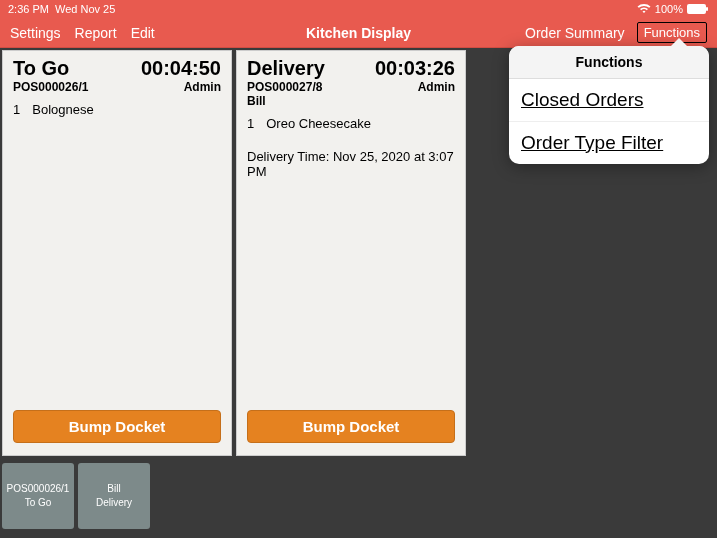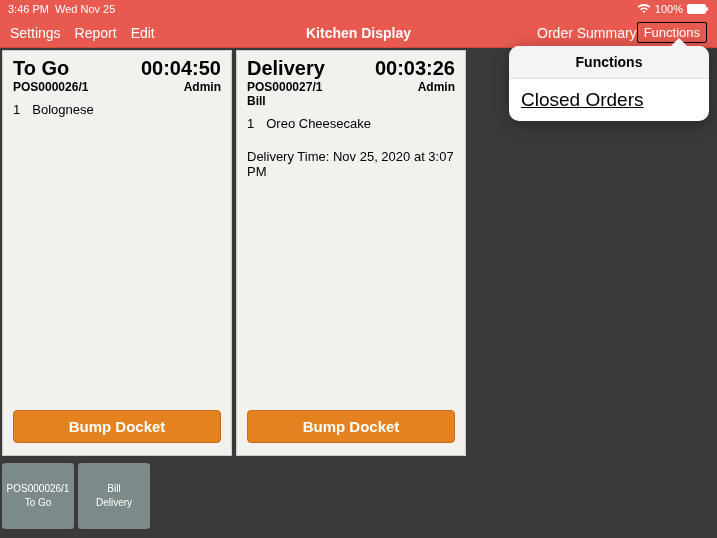--- a/index.html
+++ b/index.html
@@ -9,21 +9,21 @@
   .status-bar { height: 18px; background: #e85a4f; color: #fff; display: flex; align-items: center; font-size: 11px; padding: 0 8px; }
   .status-left { display: flex; gap: 6px; }
   .status-right { margin-left: auto; display: flex; align-items: center; gap: 4px; }
   .wifi-icon svg, .battery-icon svg { display: block; }
 
   
   .nav-bar { height: 30px; background: #e85a4f; color: #fff; display: flex; align-items: center; font-size: 14px; padding: 0 10px; position: relative; border-bottom: 1px solid #d24c42; text-align: center; }
   .nav-left { display: flex; gap: 14px; }
   .nav-left span, .nav-right span { cursor: pointer; }
   .nav-title { position: absolute; left: 50%; transform: translateX(-50%); font-weight: 600; }
-  .nav-right { margin-left: auto; display: flex; align-items: center; }
+  .nav-right { margin-left: auto; display: flex; gap: 12px; align-items: center; }
   .func-btn { border: 1.5px solid #000; border-radius: 2px; padding: 2px 6px; font-size: 13px; color:#fff; }
 
   
   .main { display: flex; gap: 4px; padding: 2px 2px 4px 2px; height: 412px; background:#3a3a3a; }
   .docket { flex: 0 0 230px; background: #f2f1ee; border:1px solid #ccc; display: flex; flex-direction: column; }
   .docket-head { padding: 6px 10px 2px 10px; }
   .dh-row1 { display: flex; justify-content: space-between; font-size: 20px; font-weight: 700; }
   .dh-row2 { display: flex; justify-content: space-between; font-size: 12px; font-weight:600; }
   .dh-row3 { font-size: 12px; font-weight:600; }
   .docket-body { padding: 6px 10px; font-size: 13px; flex: 1; }
@@ -40,21 +40,21 @@
   .popover::before { content:""; position:absolute; top:-8px; right:22px; width:0; height:0; border-left:8px solid transparent; border-right:8px solid transparent; border-bottom:8px solid #f4f4f4; }
   .pop-title { background:#f4f4f4; font-size:14px; font-weight:600; text-align:center; padding:8px 0; border-bottom:1px solid #ddd; border-top-left-radius:10px; border-top-right-radius:10px;}
   .pop-item { font-size:19px; padding:10px 12px; border-bottom:1px solid #eee; cursor:pointer;text-decoration:underline; }
   .pop-item:last-child { border-bottom:none; }
 </style>
 </head>
 <body>
 
 <div class="status-bar">
   <div class="status-left">
-    <span>3:46 PM</span>
+    <span>2:36 PM</span>
     <span>Wed Nov 25</span>
   </div>
   <div class="status-right">
     <span class="wifi-icon">
       <svg width="14" height="10" viewBox="0 0 14 10">
           <path d="M7 9 L5.5 7.5 A2 2 0 0 1 8.5 7.5 Z M3 5 A6 6 0 0 1 11 5 L9.8 6.2 A4.2 4.2 0 0 0 4.2 6.2 Z M0.5 2.5 A10 10 0 0 1 13.5 2.5 L12.2 3.8 A8 8 0 0 0 1.8 3.8 Z" fill="#fff"></path>
         </svg>
     </span>
     <span>100%</span>
     <span class="battery-icon">
@@ -101,21 +101,21 @@
     <div class="bump">Bump Docket</div>
   </div>
 
   <div class="docket">
     <div class="docket-head">
       <div class="dh-row1">
         <span>Delivery</span>
         <span>00:03:26</span>
       </div>
       <div class="dh-row2">
-        <span>POS000027/1</span>
+        <span>POS000027/8</span>
         <span>Admin</span>
       </div>
       <div class="dh-row3">Bill</div>
     </div>
     <div class="docket-body">
       <div class="item-line">
         <span>1</span>
         <span>Oreo Cheesecake</span>
       </div>
       <div class="deliv-time">Delivery Time: Nov 25, 2020 at 3:07 PM</div>
@@ -131,13 +131,14 @@
   </div>
   <div class="tab">
     <span>Bill</span>
     <span>Delivery</span>
   </div>
 </div>
 
 <div class="popover">
   <div class="pop-title">Functions</div>
   <div class="pop-item">Closed Orders</div>
+  <div class="pop-item">Order Type Filter</div>
 </div>
 
 </body></html>

